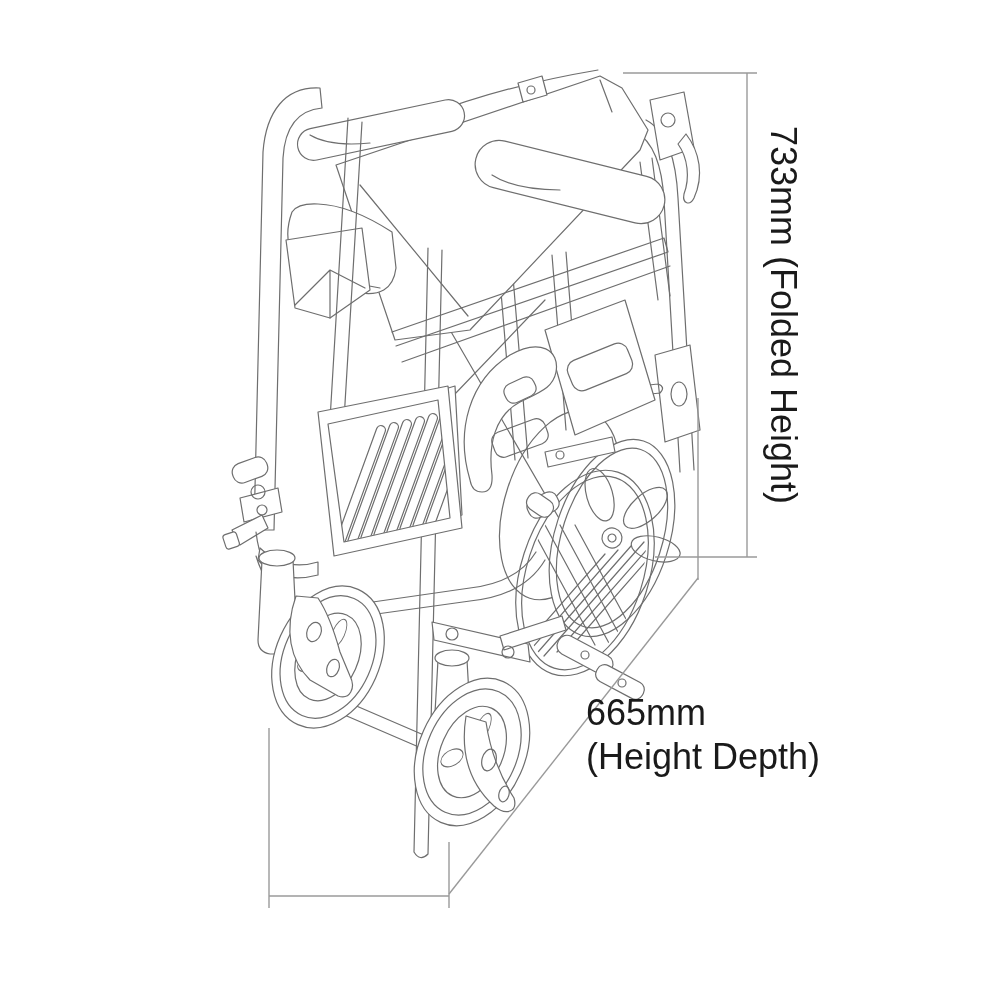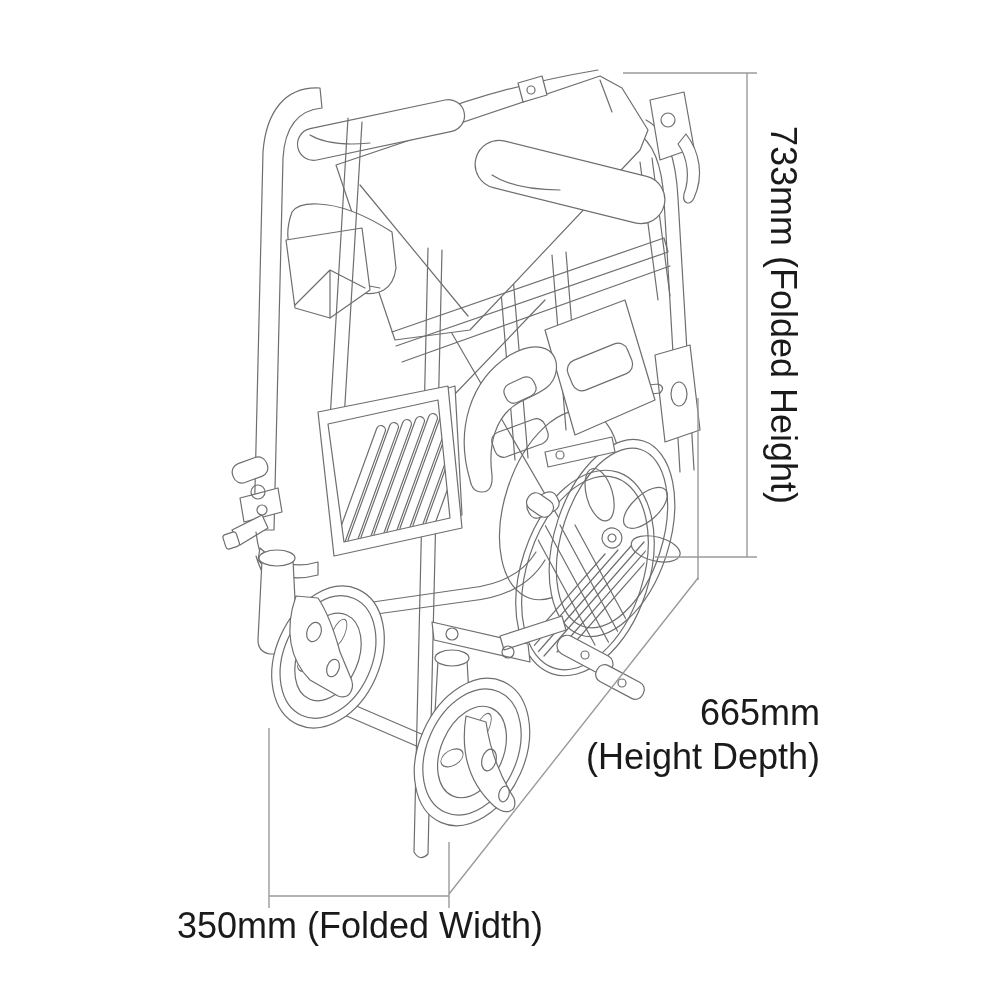--- a/index.html
+++ b/index.html
@@ -9,21 +9,21 @@
   }
   #art{position:absolute;left:0;top:0;}
   .s{fill:none;stroke:#6e6e6e;stroke-width:1.2;stroke-linecap:round;stroke-linejoin:round;}
   .w{fill:#ffffff;stroke:#6e6e6e;stroke-width:1.2;stroke-linecap:round;stroke-linejoin:round;}
   .d{fill:none;stroke:#9a9a9a;stroke-width:1.4;}
   .dim-label{
     position:absolute;color:#1a1a1a;font-size:36px;line-height:44px;
     white-space:nowrap;letter-spacing:0px;
   }
   .lbl-width{left:360px;top:926px;transform:translate(-50%,-50%);}
-  .lbl-depth{left:703px;top:735px;transform:translate(-50%,-50%);text-align:right;}
+  .lbl-depth{left:703px;top:735px;transform:translate(-50%,-50%);text-align:left;}
   .lbl-height{left:783px;top:315px;transform:translate(-50%,-50%) rotate(90deg);}
 </style>
 </head>
 <body>
 
 <div id="stage">
 
   <svg id="art" width="1000" height="1000" viewBox="0 0 1000 1000">
     <defs>
       <clipPath id="plateClip">
@@ -216,14 +216,13 @@
     </g>
   </svg>
 
   <div class="dim-label lbl-height">733mm (Folded Height)</div>
 
   <div class="dim-label lbl-depth">
     <div>665mm</div>
     <div>(Height Depth)</div>
   </div>
 
-  <div class="dim-label lbl-width">350mm (Folded Width)</div>
 </div>
 
 </body></html>

